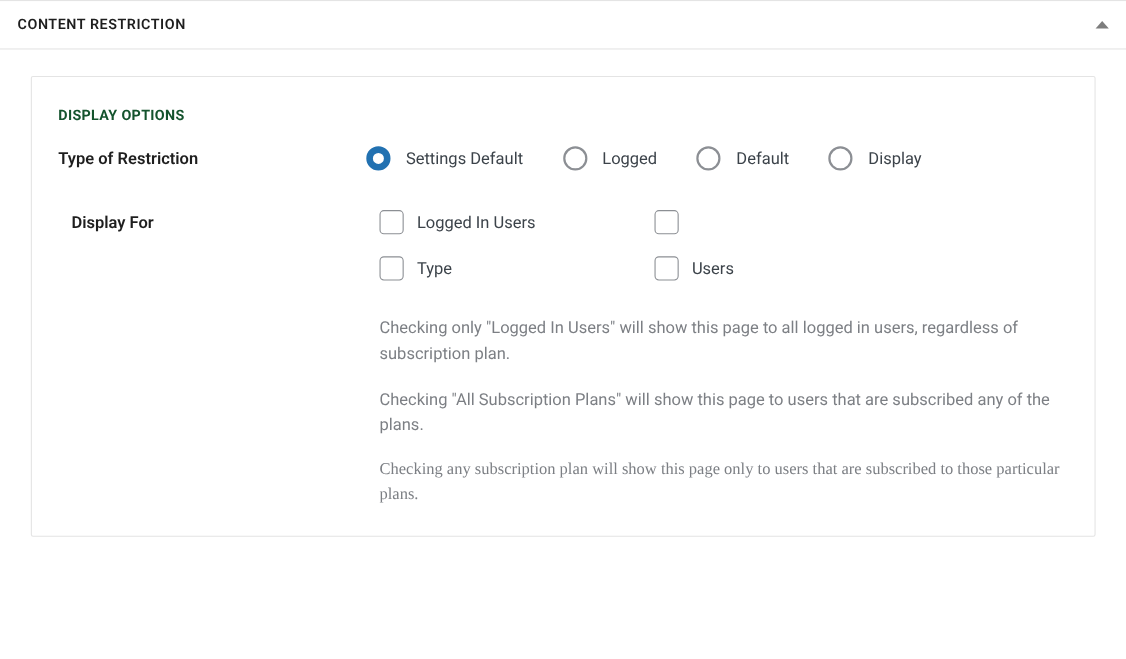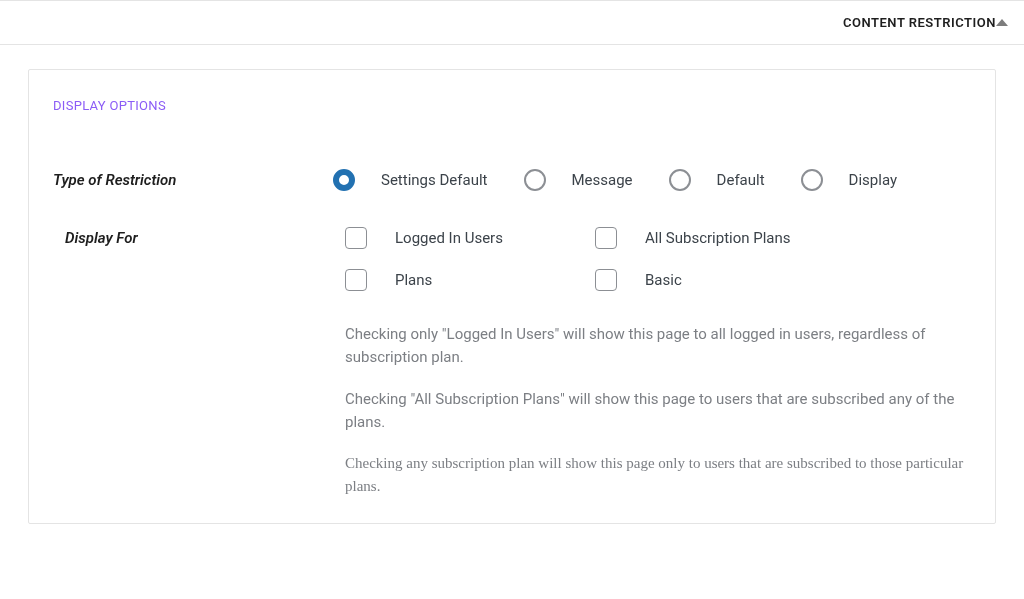--- a/index.html
+++ b/index.html
@@ -8,21 +8,21 @@
     background: #ffffff;
     color: #1e1e1e;
     font-size: 14px;
     width: 1024px;
     height: 599px;
     overflow: hidden;
   }
   .panel-header {
     display: flex;
     align-items: center;
-    justify-content: flex-end;
+    justify-content: space-between;
     padding: 14px 16px;
     border-top: 1px solid #e4e4e4;
     border-bottom: 1px solid #e4e4e4;
     cursor: pointer;
   }
   .panel-header h2 {
     font-size: 13px;
     font-weight: 600;
     letter-spacing: 0.5px;
     color: #1e1e1e;
@@ -37,52 +37,51 @@
   .panel-body {
     padding: 24px 28px 10px 28px;
   }
   .inner-box {
     border: 1px solid #e4e4e4;
     border-radius: 2px;
     padding: 28px 24px 24px 24px;
   }
   .section-title {
     font-size: 13px;
-    font-weight: 400;
-    color: #8b5cf6;
+    font-weight: 700;
+    color: #14532d;
     letter-spacing: 0.3px;
-    margin-bottom: 56px;
+    margin-bottom: 20px;
   }
   .field-row {
     display: flex;
     align-items: flex-start;
     margin-bottom: 36px;
   }
   .field-row:last-child { margin-bottom: 0; margin-left: 12px; }
   .field-label {
     width: 280px;
     flex-shrink: 0;
     font-size: 15px;
     font-weight: 600;
     color: #1e1e1e;
     padding-top: 2px;
-    font-style: italic;
   }
   .field-content {
     flex: 1;
   }
   .radio-group {
     display: flex;
     gap: 36px;
     align-items: center;
   }
   .radio-item {
     display: flex;
     align-items: center;
-    gap: 26px;
+    gap: 14px;
     cursor: pointer;
   }
   .radio-circle {
     width: 22px;
     height: 22px;
     border-radius: 50%;
     border: 2px solid #8c8f94;
     display: flex;
     align-items: center;
     justify-content: center;
@@ -98,21 +97,21 @@
   }
   .checkbox-grid {
     display: grid;
     grid-template-columns: 250px 250px;
     row-gap: 20px;
     margin-bottom: 32px;
   }
   .checkbox-item {
     display: flex;
     align-items: center;
-    gap: 28px;
+    gap: 12px;
     cursor: pointer;
   }
   .checkbox-box {
     width: 22px;
     height: 22px;
     border: 1.5px solid #8c8f94;
     border-radius: 4px;
     background: #fff;
     flex-shrink: 0;
   }
@@ -144,21 +143,21 @@
     <div class="field-row">
       <div class="field-label">Type of Restriction</div>
       <div class="field-content">
         <div class="radio-group">
           <label class="radio-item">
             <span class="radio-circle selected"></span>
             <span class="radio-label">Settings Default</span>
           </label>
           <label class="radio-item">
             <span class="radio-circle"></span>
-            <span class="radio-label">Message</span>
+            <span class="radio-label">Logged</span>
           </label>
           <label class="radio-item">
             <span class="radio-circle"></span>
             <span class="radio-label">Default</span>
           </label>
           <label class="radio-item">
             <span class="radio-circle"></span>
             <span class="radio-label">Display</span>
           </label>
         </div>
@@ -168,29 +167,28 @@
     <div class="field-row">
       <div class="field-label">Display For</div>
       <div class="field-content">
         <div class="checkbox-grid">
           <label class="checkbox-item">
             <span class="checkbox-box"></span>
             <span class="checkbox-label">Logged In Users</span>
           </label>
           <label class="checkbox-item">
             <span class="checkbox-box"></span>
-            <span class="checkbox-label">All Subscription Plans</span>
           </label>
           <label class="checkbox-item">
             <span class="checkbox-box"></span>
-            <span class="checkbox-label">Plans</span>
+            <span class="checkbox-label">Type</span>
           </label>
           <label class="checkbox-item">
             <span class="checkbox-box"></span>
-            <span class="checkbox-label">Basic</span>
+            <span class="checkbox-label">Users</span>
           </label>
         </div>
         <p class="help-text">Checking only "Logged In Users" will show this page to all logged in users, regardless of subscription plan.</p>
         <p class="help-text">Checking "All Subscription Plans" will show this page to users that are subscribed any of the plans.</p>
         <p class="help-text">Checking any subscription plan will show this page only to users that are subscribed to those particular plans.</p>
       </div>
     </div>
 
   </div>
 </div>

